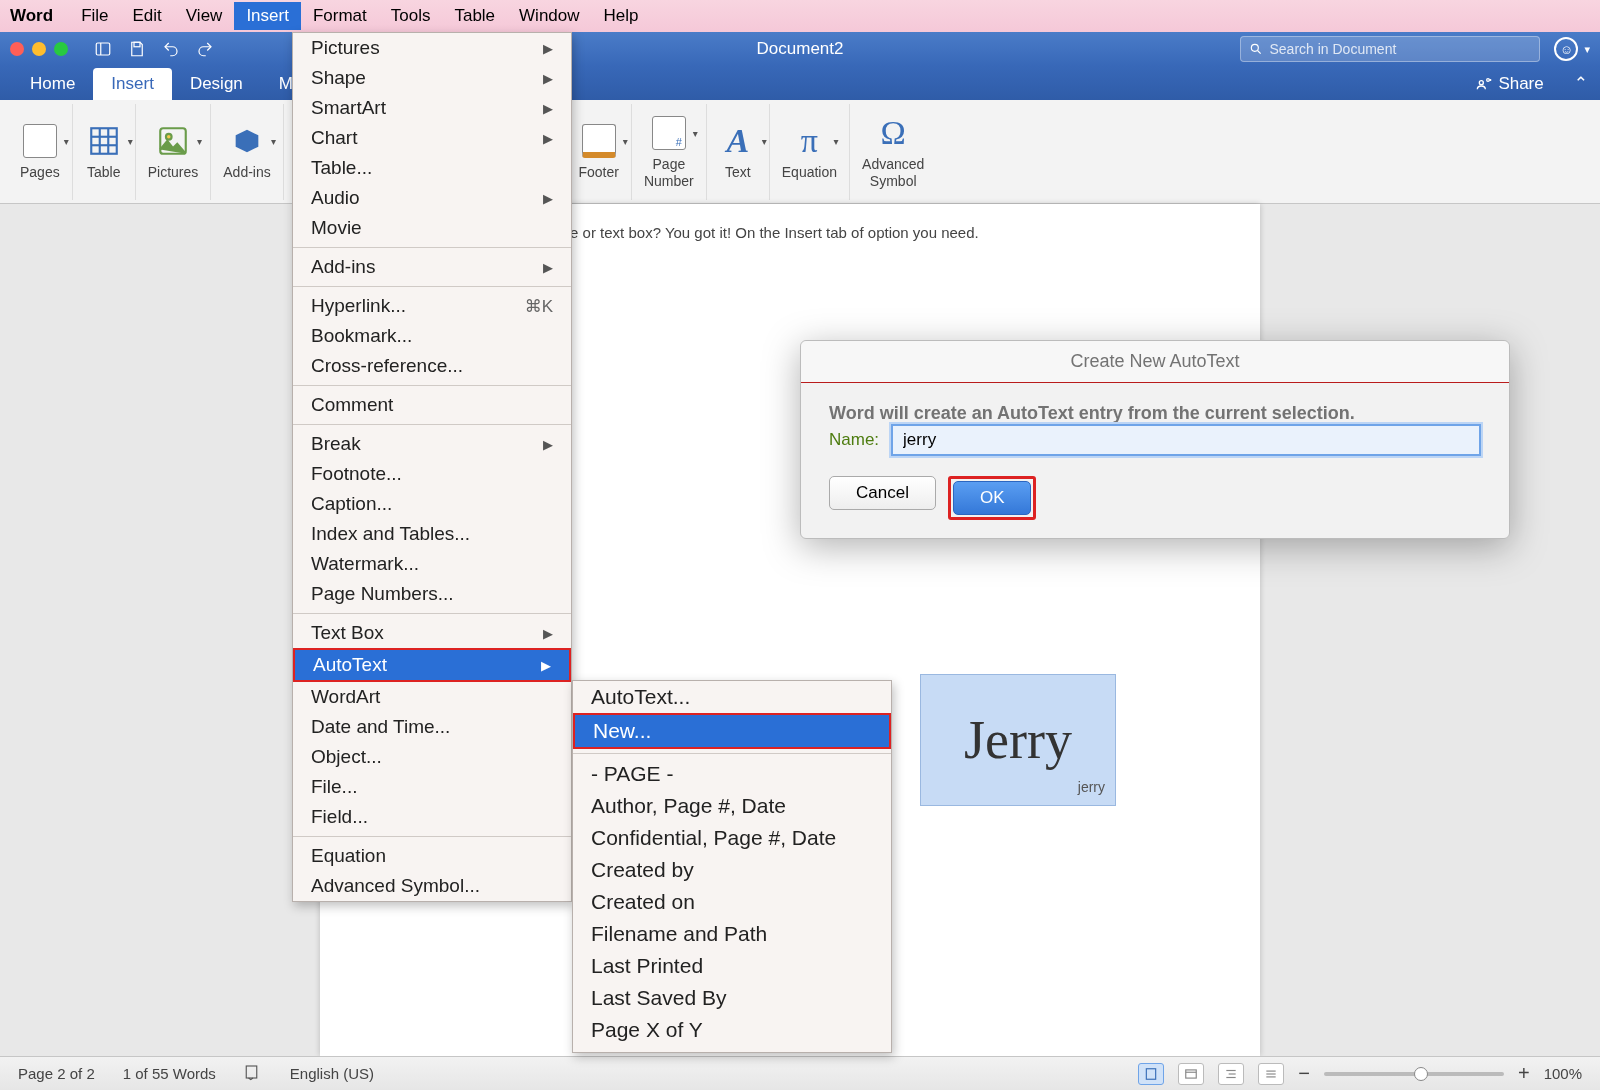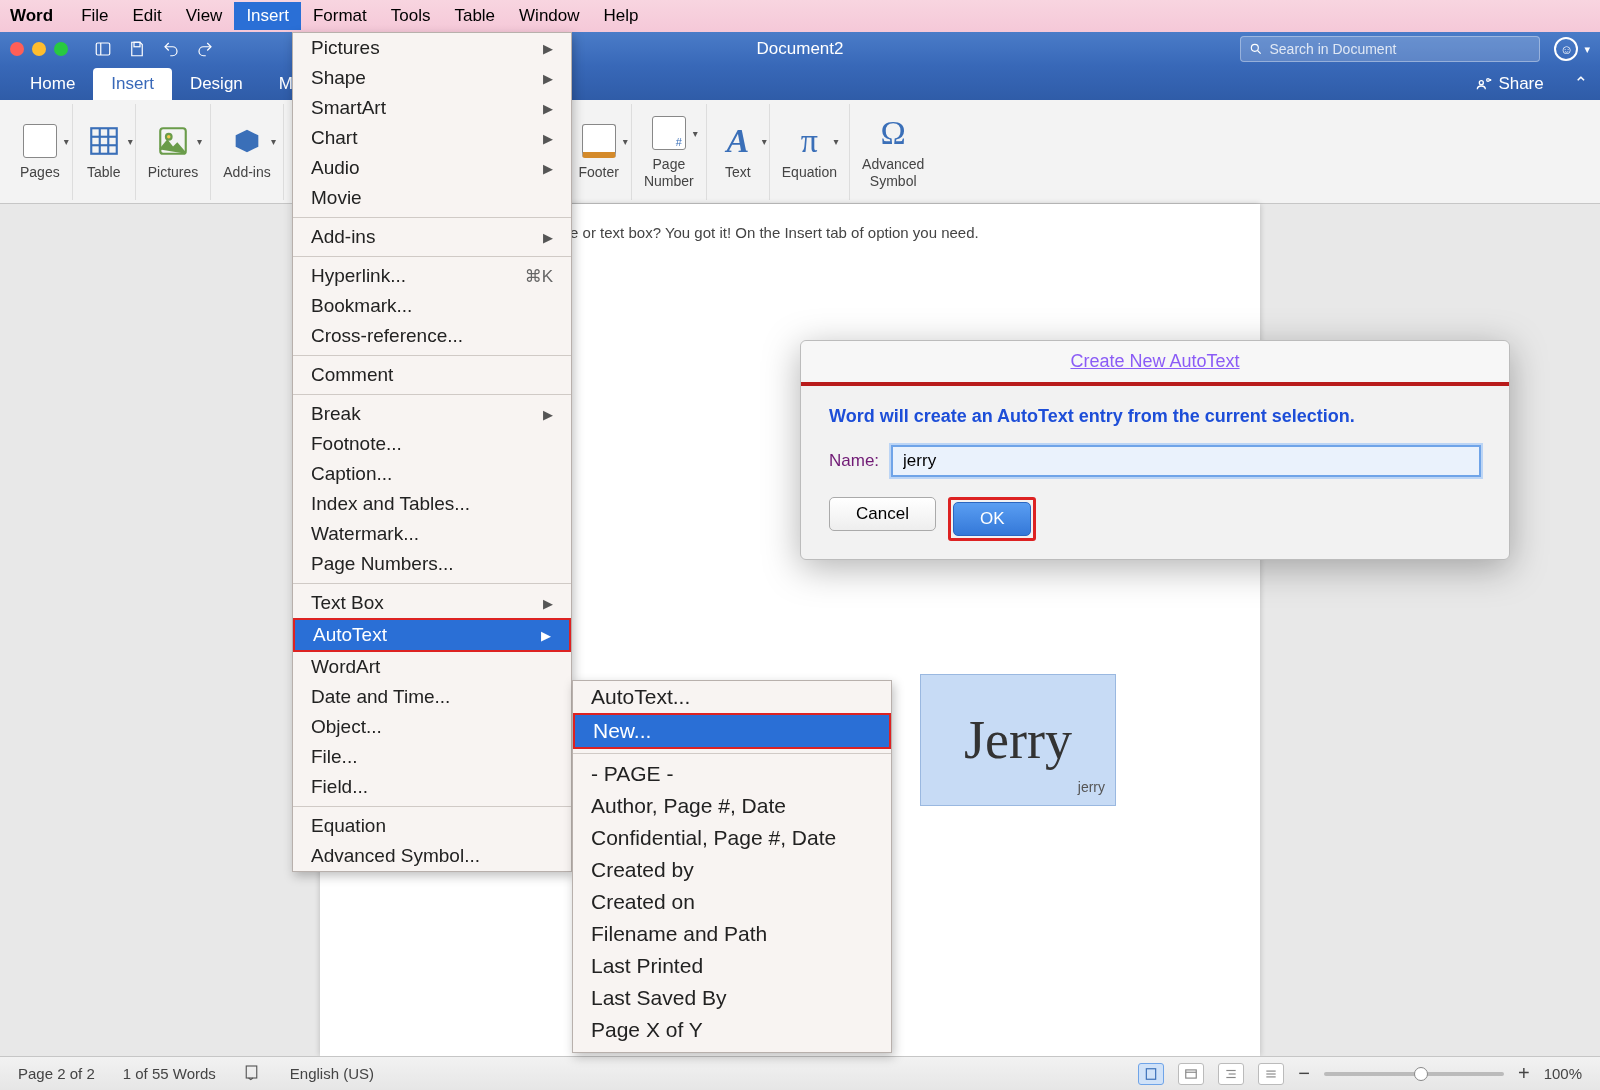--- a/index.html
+++ b/index.html
@@ -59,25 +59,25 @@
 
 
 .submenu { position: absolute; left: 572px; top: 680px; width: 320px; background: #f8f4f2; border: 1px solid #b8b0ac; box-shadow: 2px 4px 10px rgba(0,0,0,.25); font-size: 21px; z-index: 55; padding-bottom:6px;}
 .submenu .mi { padding: 4px 18px; cursor: default; color: #222; }
 .submenu .mi.highlighted { background: #2a6fd6; color: #fff; border: 2px solid #d22; }
 .submenu .sep { height: 1px; background: #d0cac6; margin: 4px 0; }
 
 
 .dialog-shadow { position: absolute; left: 800px; top: 340px; width: 710px; z-index: 70; filter: drop-shadow(0 8px 18px rgba(0,0,0,.3)); }
 .dialog { background: #f2f2f2; border: 1px solid #bcbcbc; border-radius: 6px; }
-.dialog .dtitle { text-align: center; padding: 10px 0; font-size: 18px; color: #8b5cf6; border-bottom: 4px solid #b91c1c; background:#f7f7f7; border-radius:6px 6px 0 0;text-decoration:underline;}
+.dialog .dtitle { text-align: center; padding: 10px 0; font-size: 18px; color: #737373; border-bottom: 1px solid #b91c1c; background:#f7f7f7; border-radius:6px 6px 0 0;}
 .dialog .dbody { padding: 20px 28px 18px; }
-.dialog .dmsg { font-size: 18px; font-weight: 600; color: #1d4ed8; margin-bottom: 18px; }
+.dialog .dmsg { font-size: 18px; font-weight: 600; color: #737373; }
 .dialog .drow { display: flex; align-items: center; gap: 12px; margin-bottom: 20px; }
-.dialog .drow label { font-size: 17px; color: #701a75; }
+.dialog .drow label { font-size: 17px; color: #4d7c0f; }
 .dialog .drow input { flex: 1; height: 32px; border: 2px solid #6fa4e8; background: #eaf2fc; padding: 0 10px; font-size: 17px; outline: 2px solid #bcd5f5; }
 .dialog .dbuttons { display: flex; justify-content: flex-start; gap: 12px; }
 .dialog .btn { height: 34px; padding: 0 26px; border-radius: 5px; font-size: 17px; border: 1px solid #aaa; background: linear-gradient(#fff,#eee); cursor: default; }
 .dialog .btn.primary { background: linear-gradient(#5a9ef2,#3478d8); color: #fff; border: 1px solid #2b66c0; }
 .dialog .ok-wrap { border: 3px solid #d22; padding: 2px; border-radius: 3px; }
 
 
 .statusbar { position: absolute; left: 0; right: 0; bottom: 0; height: 34px; background: linear-gradient(#f2f2f2,#e6e6e6); border-top: 1px solid #c6c6c6; display: flex; align-items: center; padding: 0 18px; font-size: 15px; color: #444; }
 .statusbar .sb-item { margin-right: 28px; }
 .statusbar .sb-right { margin-left: auto; display: flex; align-items: center; gap: 14px; }
@@ -305,20 +305,23 @@
     </div>
     <div class="mi">
       <span>SmartArt</span>
       <span class="arrow">▶</span>
     </div>
     <div class="mi">
       <span>Chart</span>
       <span class="arrow">▶</span>
     </div>
     <div class="mi">
+      <span>Table...</span>
+    </div>
+    <div class="mi">
       <span>Audio</span>
       <span class="arrow">▶</span>
     </div>
     <div class="mi">
       <span>Movie</span>
     </div>
     <div class="sep"></div>
     <div class="mi">
       <span>Add-ins</span>
       <span class="arrow">▶</span>

